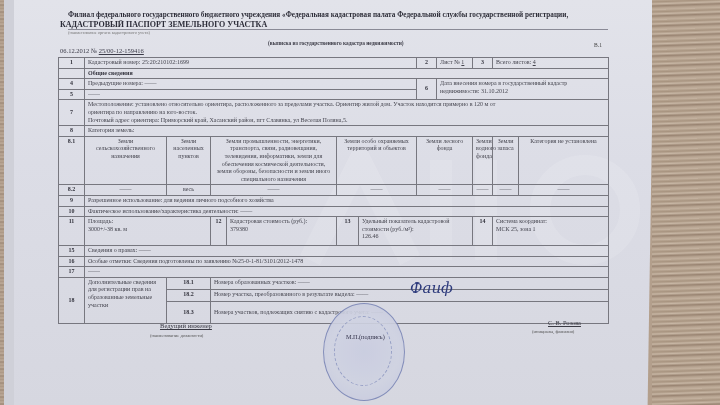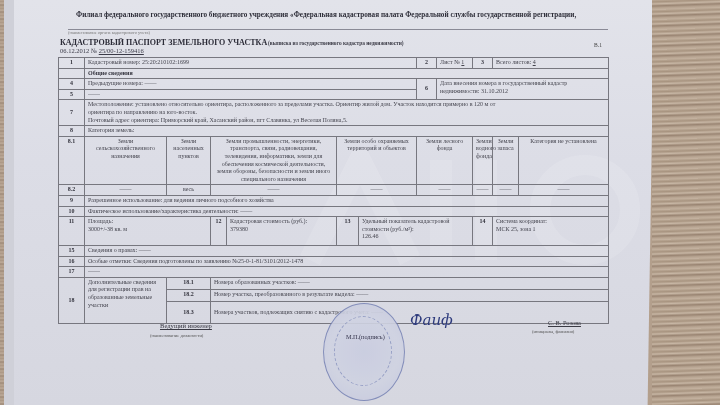--- a/index.html
+++ b/index.html
@@ -8,44 +8,44 @@
   .wood{position:absolute;top:0;bottom:0;
     background:repeating-linear-gradient(180deg,#b8a592 0px,#a99583 2px,#c2b09e 3px,#9e8a78 5px,#bba895 7px);}
   .wood-left{left:0;width:12px;}
   .wood-right{left:652px;width:68px;
     background:repeating-linear-gradient(178deg,#bcaa97 0px,#a89480 2px,#c7b6a4 4px,#9a8573 6px,#b7a491 8px,#c3b19f 10px);}
   .under-page{position:absolute;left:4px;top:0;width:14px;height:405px;background:#cfd0d8;}
   .paper{position:absolute;left:14px;top:0;width:640px;height:405px;
     background:linear-gradient(180deg,#e2e3ea 0%,#dcdde6 40%,#d6d7e0 100%);
     clip-path:polygon(0 0,100% 0,99% 100%,0 100%);}
   .abs{position:absolute;white-space:nowrap;}
-  .hdr-org{left:68px;top:11px;font-size:7.2px;font-weight:bold;line-height:9px;color:#2f2f3a;margin-left:8px;}
+  .hdr-org{left:68px;top:11px;font-size:7.2px;font-weight:bold;line-height:9px;color:#2f2f3a;}
   .hdr-org-line{left:68px;top:29px;width:540px;height:1px;background:#8a8a96;}
   .hdr-org-caption{left:68px;top:30px;font-size:4.5px;color:#777;}
-  .hdr-title{left:60px;top:38px;font-size:8px;font-weight:bold;color:#2c2c38;}
+  .hdr-title{left:60px;top:20px;font-size:8px;font-weight:bold;color:#2c2c38;}
   .hdr-sub{left:268px;top:40px;font-size:5.4px;font-weight:bold;color:#3b3b46;}
   .hdr-form{left:594px;top:42px;font-size:5.6px;color:#444;}
   .hdr-date{left:60px;top:47px;font-size:6.5px;color:#3b3b48;}
   .hdr-date u{text-decoration:underline;}
   table.doc{position:absolute;left:58px;top:57px;width:550px;border-collapse:collapse;
     font-size:6px;color:#45454f;table-layout:fixed;}
   table.doc td{border:0.8px solid #77777f;padding:1px 3px;vertical-align:top;line-height:7.6px;}
   td.num{text-align:center;font-weight:bold;color:#33333d;width:24px;}
   td.c{text-align:center;}
   .bold{font-weight:bold;color:#33333d;}
   .cat td{vertical-align:top;}
   .footer-role{left:160px;top:322px;font-size:6.6px;text-decoration:underline;color:#3a3a44;}
   .footer-role-cap{left:150px;top:333px;font-size:4.6px;color:#555;}
   .footer-name{left:548px;top:319px;font-size:6.4px;text-decoration:underline;color:#3a3a44;}
   .footer-name-cap{left:532px;top:329px;font-size:4.6px;color:#555;}
   .stamp{position:absolute;left:323px;top:303px;width:80px;height:96px;border-radius:50%;
     border:1.5px solid #7b86b6;background:radial-gradient(circle,#c9cde0 0%,#d0d3e2 55%,#c4c8dc 100%);opacity:.9;}
   .stamp-inner{position:absolute;left:10px;top:12px;width:56px;height:68px;border-radius:50%;border:1px dashed #8f99c2;}
   .stamp-mp{left:346px;top:333px;font-size:6.2px;color:#33334a;}
-  .signature{left:410px;top:311px;font-size:15px;font-style:italic;color:#2d3a7c;font-family:"DejaVu Serif",serif;}
+  .signature{left:410px;top:279px;font-size:15px;font-style:italic;color:#2d3a7c;font-family:"DejaVu Serif",serif;}
   .watermark{position:absolute;left:300px;top:150px;width:340px;height:120px;opacity:.12;}
 </style>
 </head>
 <body>
 
 <div class="wood wood-left"></div>
 <div class="under-page"></div>
 <div class="paper"></div>
 <div class="wood wood-right"></div>
 

